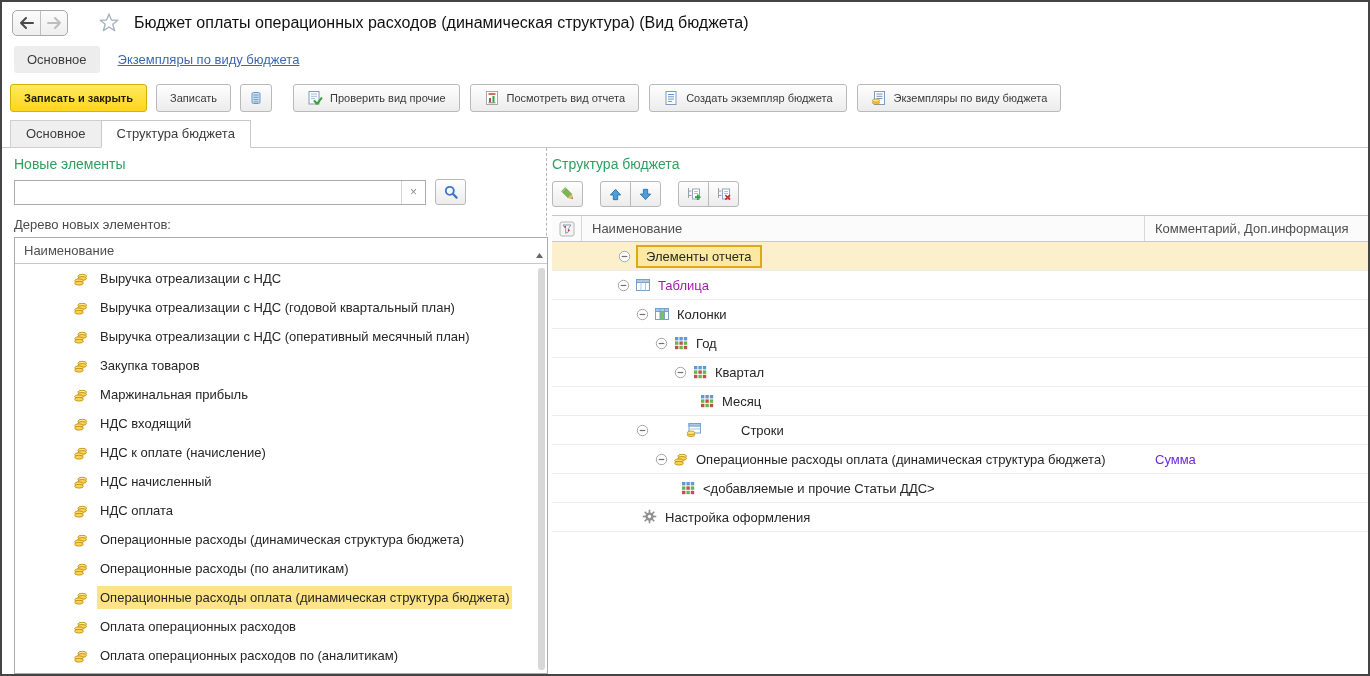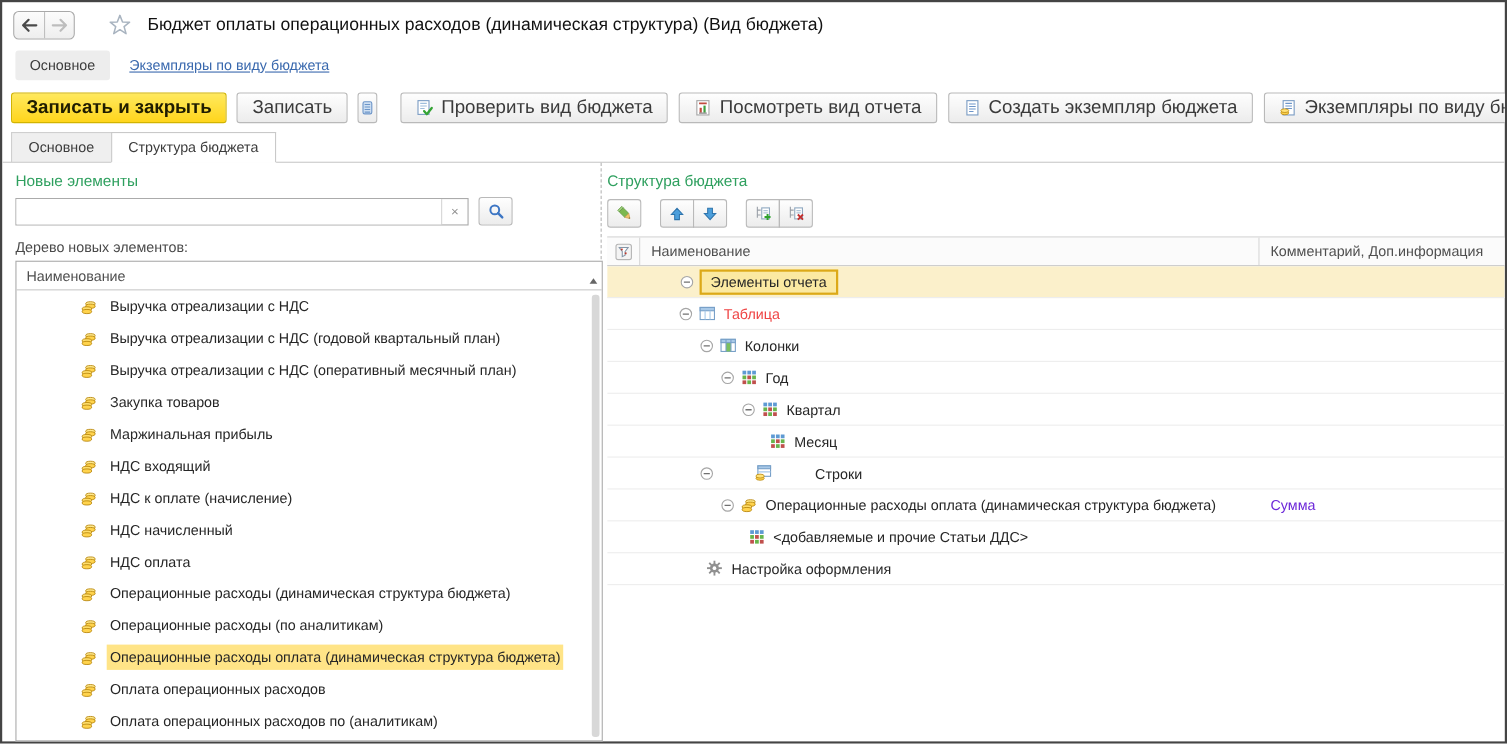--- a/index.html
+++ b/index.html
@@ -15,21 +15,21 @@
   .star { margin-left:30px; display:flex; }
   .page-title { margin-left:14px; font-size:16px; font-weight:normal; color:#111; white-space:nowrap; }
 
   
   .navrow { display:flex; align-items:center; height:34px; padding:0 12px; flex:none; }
   .chip { background:#EDEDED; border-radius:3px; padding:6px 13px; color:#3C3C3C; }
   .navlink { margin-left:18px; color:#3A69AE; text-decoration:underline; cursor:pointer; }
 
   
   .toolbar { display:flex; align-items:center; height:44px; padding:0 8px; flex:none; }
-  .btn { display:inline-flex; align-items:center; gap:7px; height:28px; padding:0 13px; background:linear-gradient(#FEFEFE,#ECECEC); border:1px solid #B9B9B9; border-radius:3px; font-size:17px; color:#3A3A3A; cursor:pointer; white-space:nowrap; }
+  .btn { display:inline-flex; align-items:center; gap:7px; height:28px; padding:0 13px; background:linear-gradient(#FEFEFE,#ECECEC); border:1px solid #B9B9B9; border-radius:3px; font-size:11px; color:#3A3A3A; cursor:pointer; white-space:nowrap; }
   .btn-primary { background:linear-gradient(#FFE95E,#FFD51C); border-color:#D2B400; font-weight:bold; color:#1F1C00; margin-right:9px; }
   .btn-save { margin-right:9px; }
   .btn-iconsmall { width:32px; padding:0; justify-content:center; margin-right:21px; }
   .btn-big { margin-right:10px; }
 
   
   .tabsrow { display:flex; align-items:flex-end; padding:0 8px; border-bottom:1px solid #C9C9C9; flex:none; }
   .tab { padding:5px 15px 6px 15px; margin-bottom:-1px; border:1px solid #CFCFCF; background:#EFEFEF; color:#3C3C3C; cursor:pointer; }
   .tab + .tab { margin-left:-1px; }
   .tab.active { background:#FFFFFF; border-color:#C9C9C9; border-bottom-color:#FFFFFF; }
@@ -77,21 +77,21 @@
   .th-name { flex:1; display:flex; align-items:center; padding-left:10px; color:#4F4F4F; border-right:1px solid #D8D8D8; }
   .th-comment { width:223px; flex:none; display:flex; align-items:center; padding-left:10px; color:#4F4F4F; }
   .tbody { flex:1; overflow:hidden; }
   .rrow { height:29px; display:flex; align-items:center; border-bottom:1px solid #EDEDED; cursor:default; }
   .rrow.sel { background:#FBF0CB; }
   .cell-name { flex:1; display:flex; align-items:center; min-width:0; }
   .cell-comment { width:223px; flex:none; padding-left:10px; color:#6d28d9; white-space:nowrap; }
   .rtoggle { flex:none; width:13px; height:13px; margin-right:5px; display:flex; }
   .ricon { flex:none; width:16px; height:16px; margin-right:7px; display:flex; }
   .rlabel { color:#262626; white-space:nowrap; }
-  .rlabel.muted { color:#ef4444; }
+  .rlabel.muted { color:#a21caf; }
   .rlabel.selbox { border:2px solid #DCA918; background:#FBE9A2; padding:2px 8px; }
 </style>
 </head>
 <body>
 
 <div class="window">
 
   <div class="titlebar">
     <div class="navgroup">
       <div class="navbtn">
@@ -131,21 +131,21 @@
         </svg>
     </button>
     <button class="btn btn-big">
       <svg width="16" height="16" viewBox="0 0 16 16">
           <rect x="2" y="1.5" width="10" height="12.5" fill="#FFFFFF" stroke="#7A9CC4"></rect>
           <line x1="4" y1="4" x2="10" y2="4" stroke="#9FBEDC"></line>
           <line x1="4" y1="6.3" x2="10" y2="6.3" stroke="#9FBEDC"></line>
           <line x1="4" y1="8.6" x2="8" y2="8.6" stroke="#9FBEDC"></line>
           <path d="M7.5 11 L10 13.8 L14.5 8.2" fill="none" stroke="#35A435" stroke-width="2.1" stroke-linecap="round" stroke-linejoin="round"></path>
         </svg>
-      <span>Проверить вид бюджета</span>
+      <span>Проверить вид прочие</span>
     </button>
     <button class="btn btn-big">
       <svg width="16" height="16" viewBox="0 0 16 16">
           <rect x="2.5" y="1.5" width="11" height="13" fill="#FFFFFF" stroke="#A5A5A5"></rect>
           <line x1="4.5" y1="4" x2="11.5" y2="4" stroke="#C24B3F" stroke-width="1.6"></line>
           <rect x="5" y="8" width="2" height="4.5" fill="#C24B3F"></rect>
           <rect x="8.5" y="6" width="2" height="6.5" fill="#3E9E3E"></rect>
           <line x1="4.5" y1="12.8" x2="11.5" y2="12.8" stroke="#888888"></line>
         </svg>
       <span>Посмотреть вид отчета</span>

